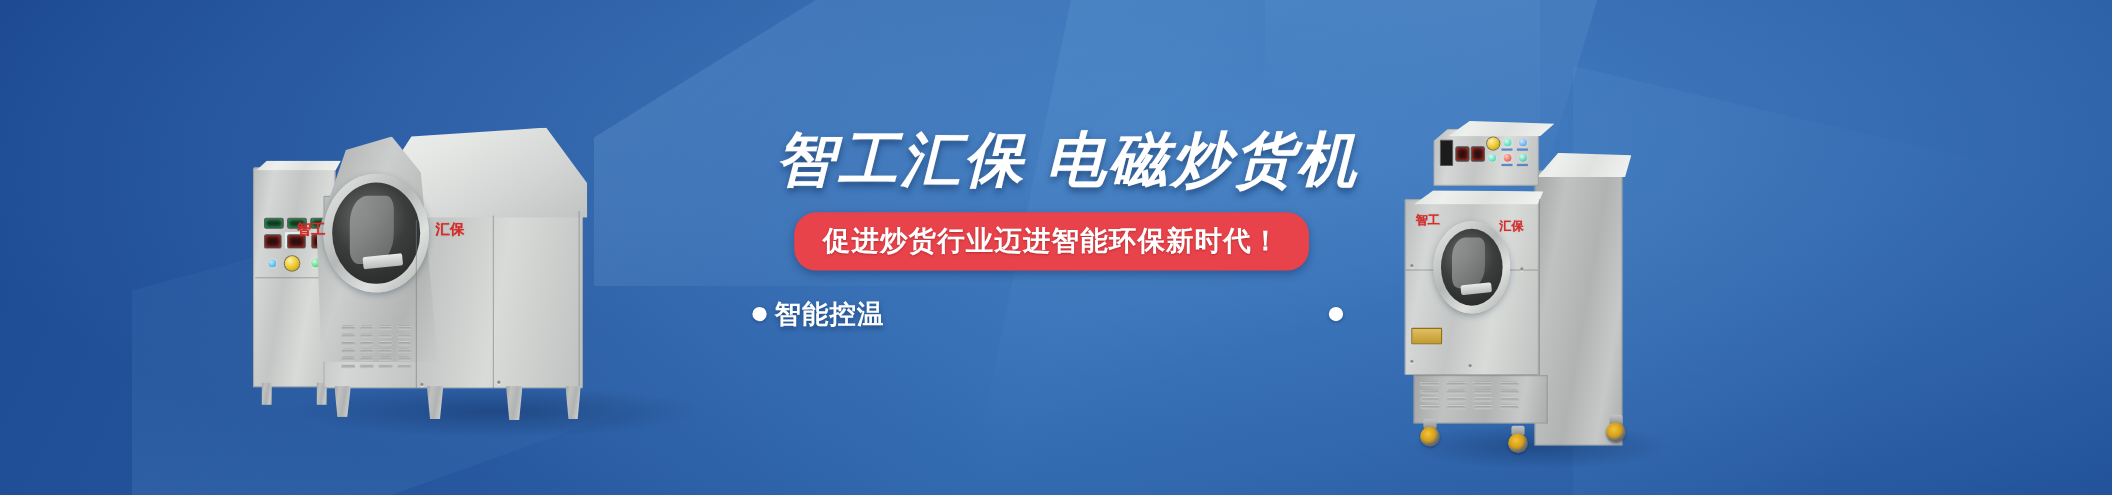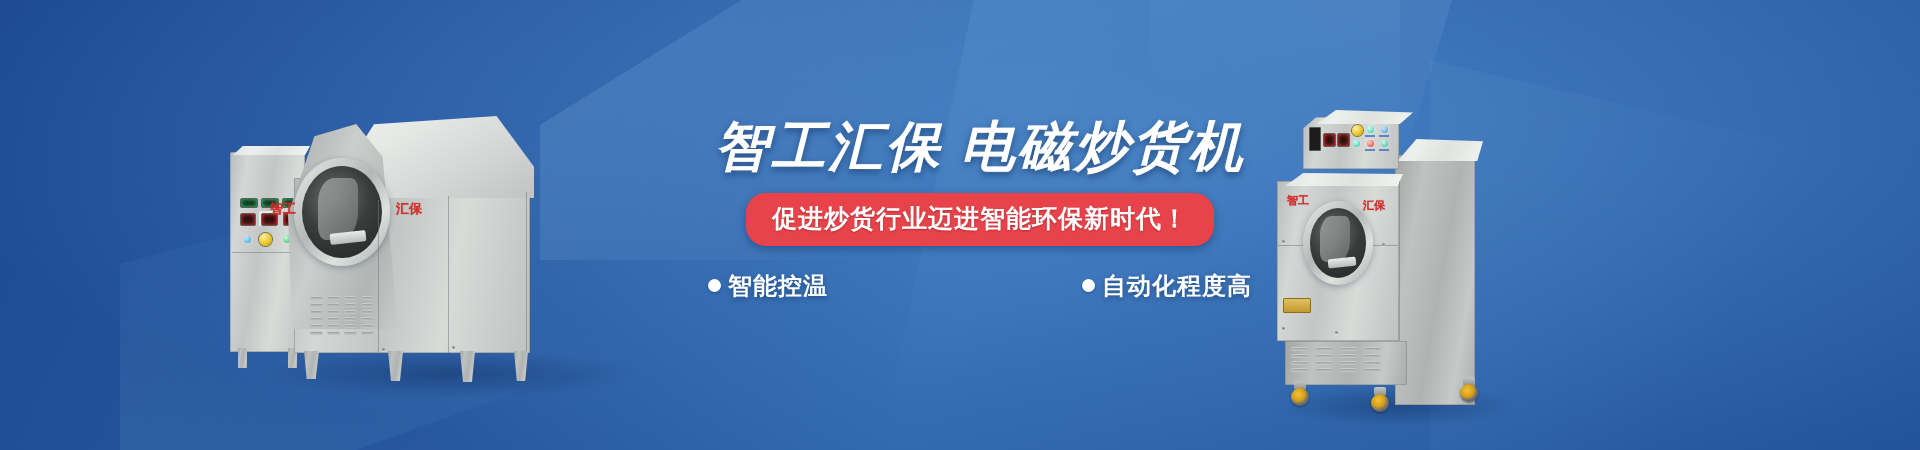--- a/index.html
+++ b/index.html
@@ -37,21 +37,21 @@
     background:linear-gradient(30deg,rgba(100,160,215,0.18),rgba(100,160,215,0.0) 70%);
     clip-path:polygon(0% 30%,60% 0%,100% 60%,40% 100%,0% 100%);
   }
   .facet.f5{
     left:1430px;top:60px;width:420px;height:390px;
     background:linear-gradient(120deg,rgba(95,155,210,0.16),rgba(95,155,210,0.0) 70%);
     clip-path:polygon(0% 0%,100% 25%,100% 100%,0% 100%);
   }
 
   
-  .copy{position:absolute;left:700px;top:118px;width:560px;text-align:center;}
+  .copy{position:absolute;left:676px;top:118px;width:560px;text-align:right;}
   .headline{
     font-size:54px;font-weight:bold;font-style:italic;color:#ffffff;
     letter-spacing:3px;line-height:1.05;white-space:nowrap;
     text-shadow:0 3px 7px rgba(8,35,75,0.55), 0 0 1px rgba(255,255,255,0.6);
   }
   .badge-wrap{margin-top:18px;display:flex;justify-content:center;}
   .badge{
     display:inline-block;background:#e8434a;color:#ffffff;
     font-size:25px;font-weight:bold;letter-spacing:1px;
     padding:9px 26px 11px;border-radius:20px;white-space:nowrap;
@@ -242,21 +242,20 @@
     <div class="badge-wrap">
       <span class="badge">促进炒货行业迈进智能环保新时代！</span>
     </div>
     <div class="features">
       <div class="feature">
         <span class="dot"></span>
         <span>智能控温</span>
       </div>
       <div class="feature">
         <span class="dot"></span>
-        <span>自动化程度高</span>
       </div>
     </div>
   </div>
 
   <div class="machine" style="left:1275px;top:95px;width:260px;height:320px;">
 
     <div class="shadow-soft" style="left:5px;top:290px;width:240px;height:42px;"></div>
 
     <div class="steel-d edge" style="position:absolute;left:120px;top:60px;width:80px;height:250px;"></div>
     <div class="steel-l" style="position:absolute;left:113px;top:44px;width:95px;height:22px;

